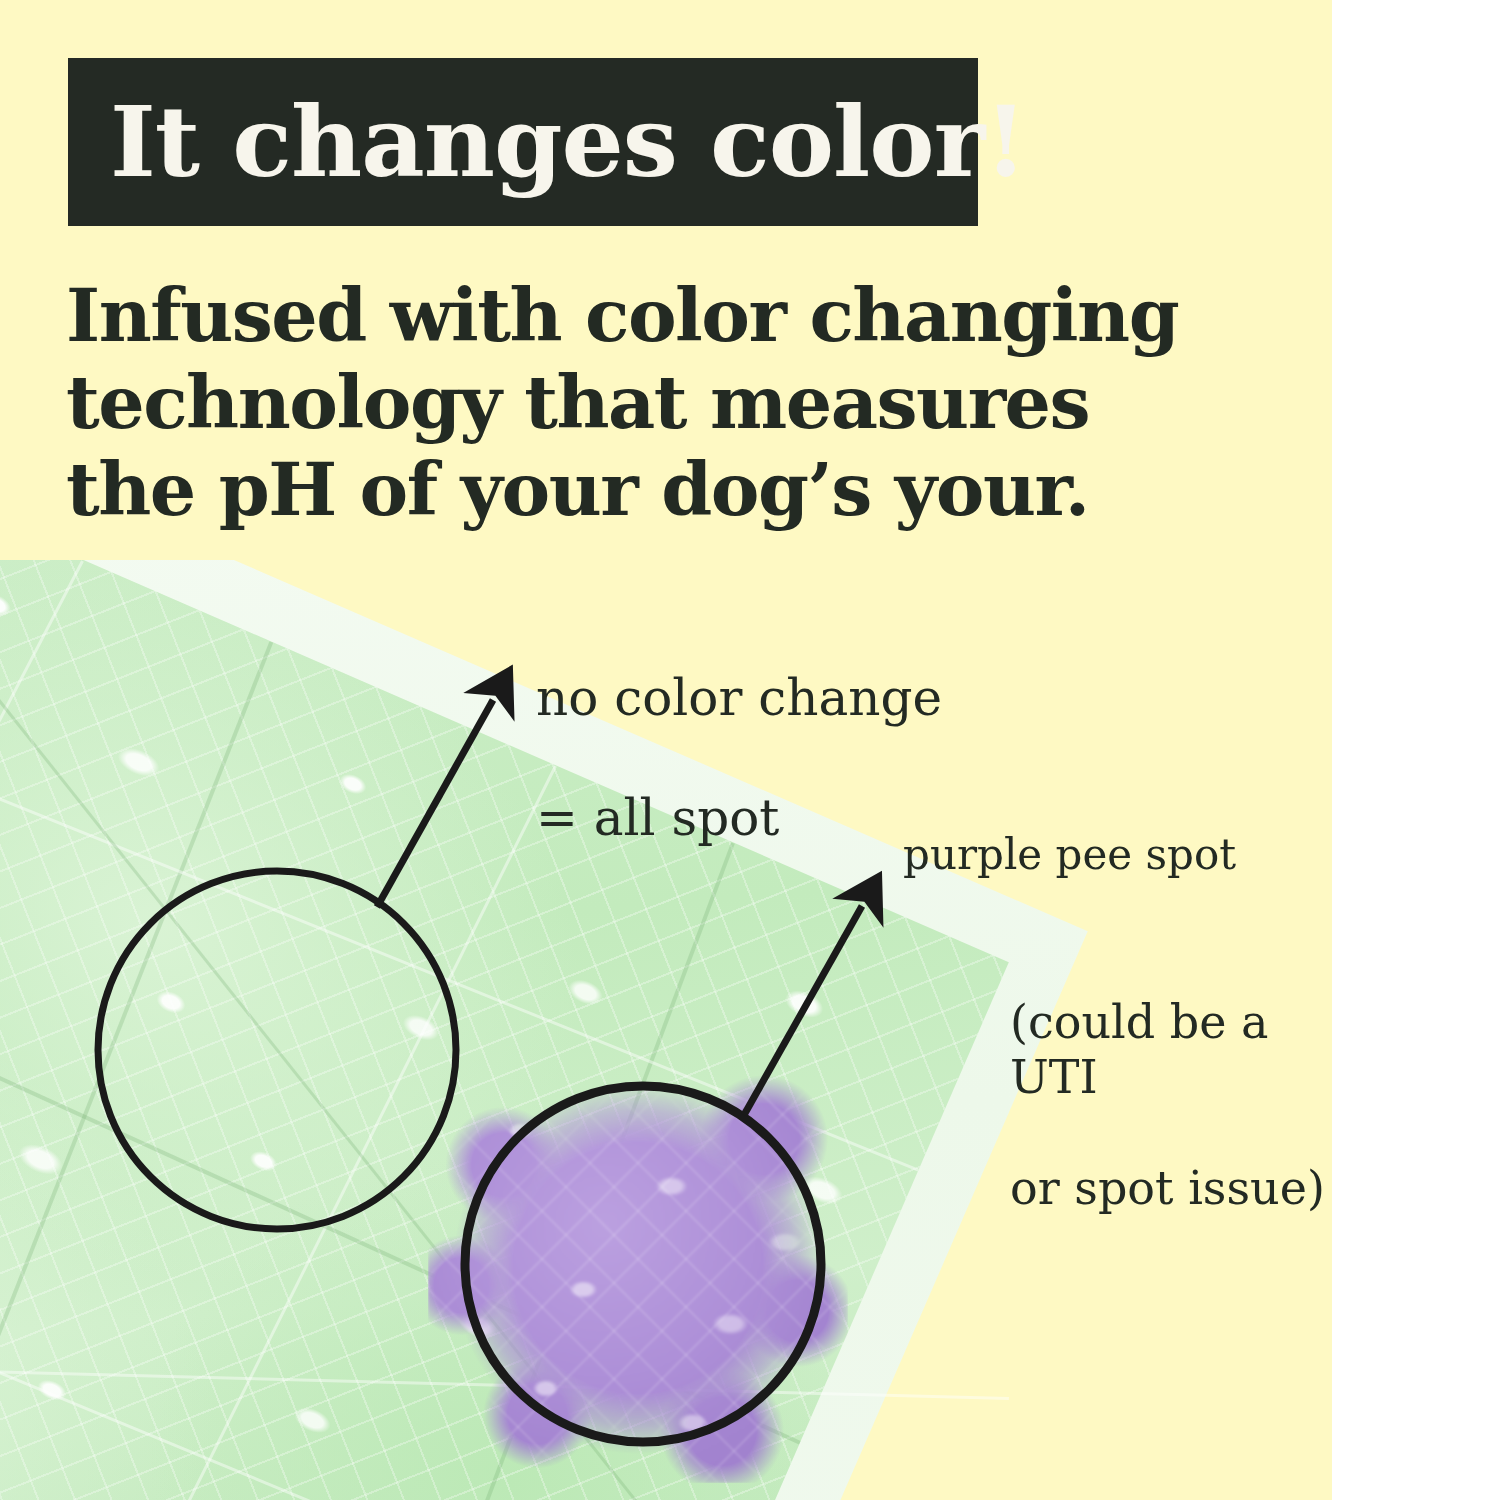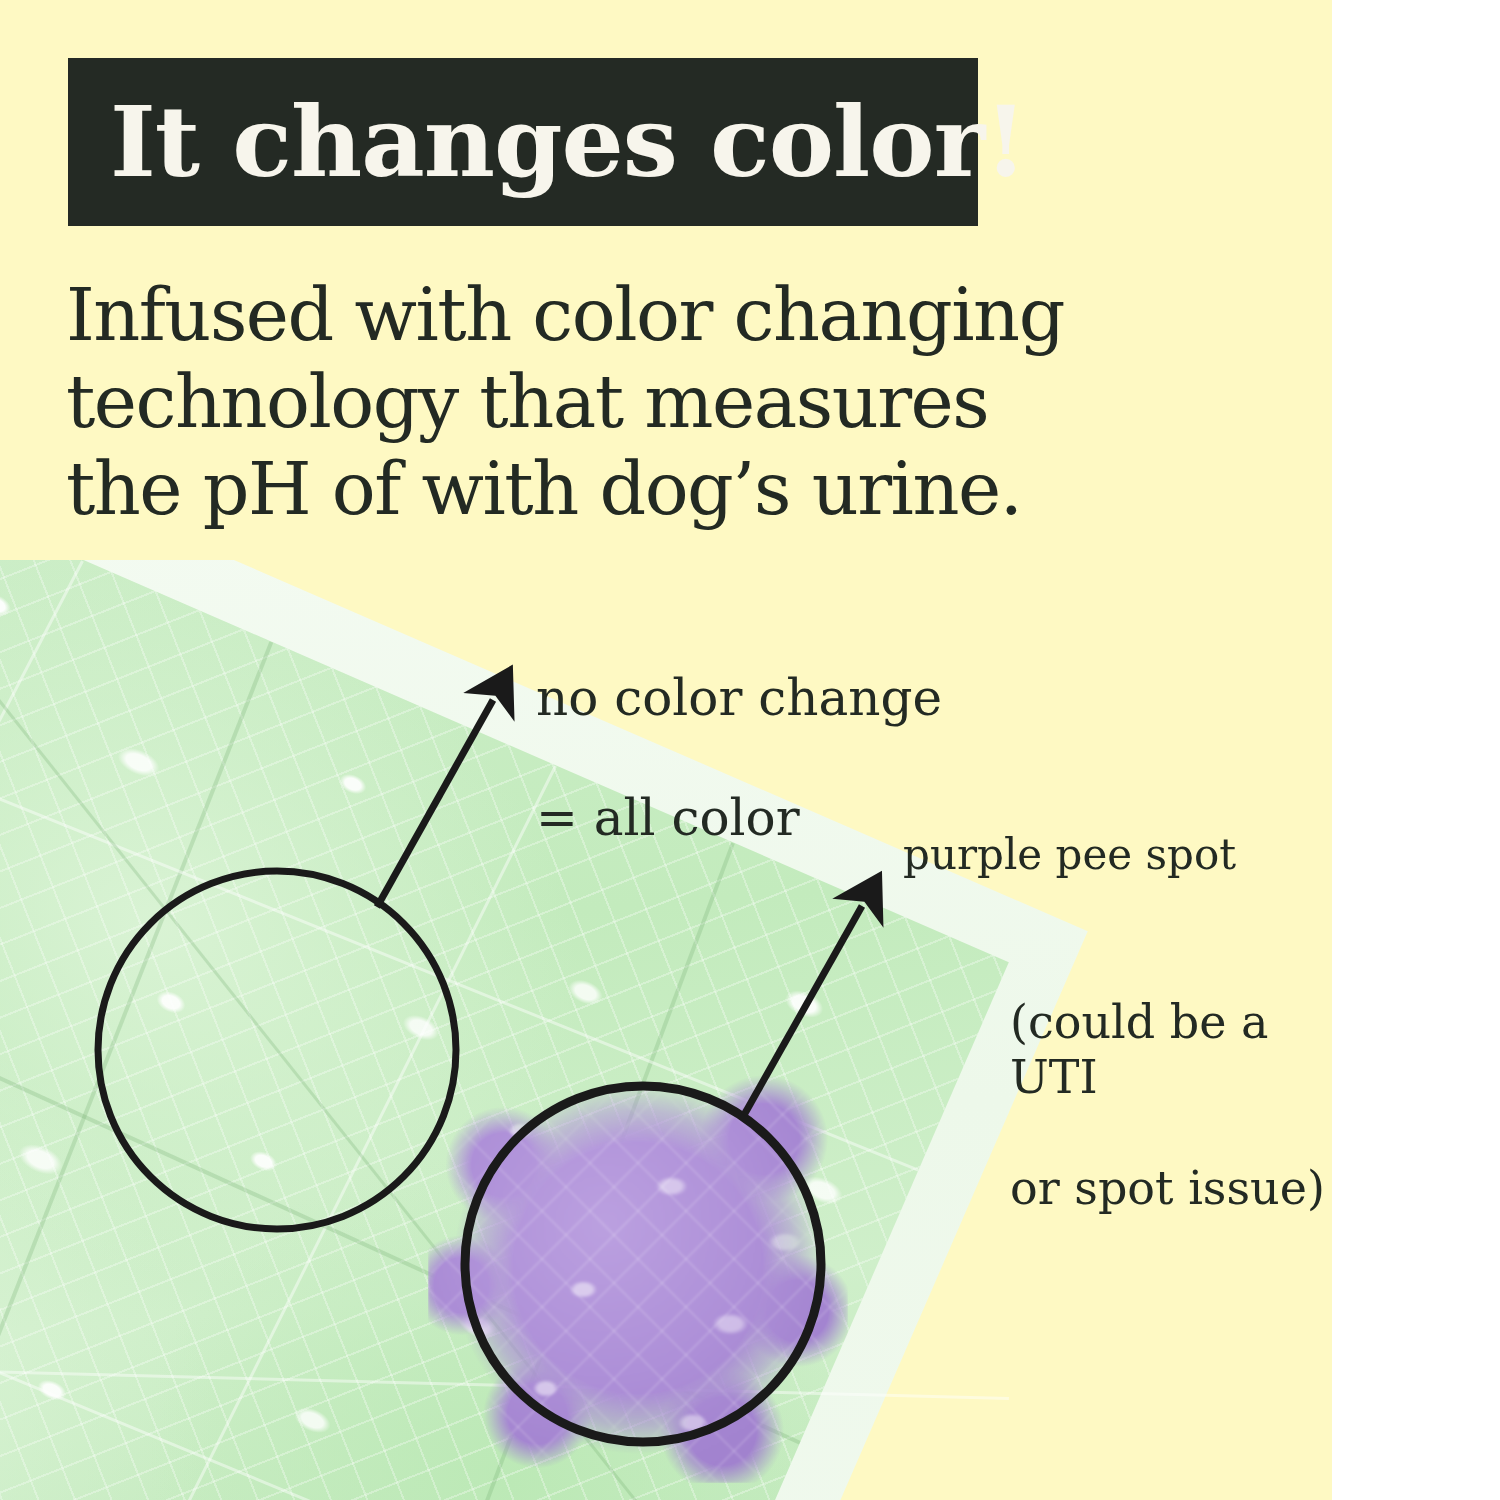--- a/index.html
+++ b/index.html
@@ -153,21 +153,21 @@
   }
 
   
   #subhead {
     position: absolute;
     left: 66px;
     top: 272px;
     width: 1180px;
     color: #232a23;
     font-family: "DejaVu Serif", serif;
-    font-weight: normal;
+    font-weight: bold;
     font-size: 73px;
     line-height: 1.19;
     letter-spacing: -1.5px;
   }
 
   
   .callout {
     position: absolute;
     color: #232a23;
     font-family: "DejaVu Serif", serif;
@@ -243,26 +243,26 @@
     <line x1="744" y1="1115" x2="862" y2="906" stroke="#1a1a1a" stroke-width="7" marker-end="url(#arrowhead)"></line>
   </svg>
 
   <div id="headline-box">
     <div id="headline-text">It changes color!</div>
   </div>
 
   <div id="subhead">
     <div>Infused with color changing</div>
     <div>technology that measures</div>
-    <div>the pH of with dog’s urine.</div>
+    <div>the pH of your dog’s your.</div>
   </div>
 
   <div class="callout" id="callout-no-change">
     <div>no color change</div>
-    <div>= all color</div>
+    <div>= all spot</div>
   </div>
 
   <div class="callout" id="callout-purple">
     <div>purple pee spot</div>
   </div>
 
   <div class="callout" id="callout-uti">
     <div>(could be a UTI</div>
     <div>or spot issue)</div>
   </div>

